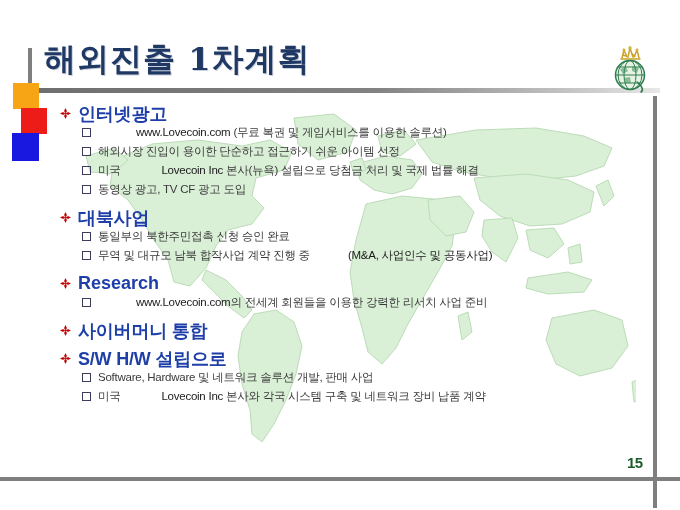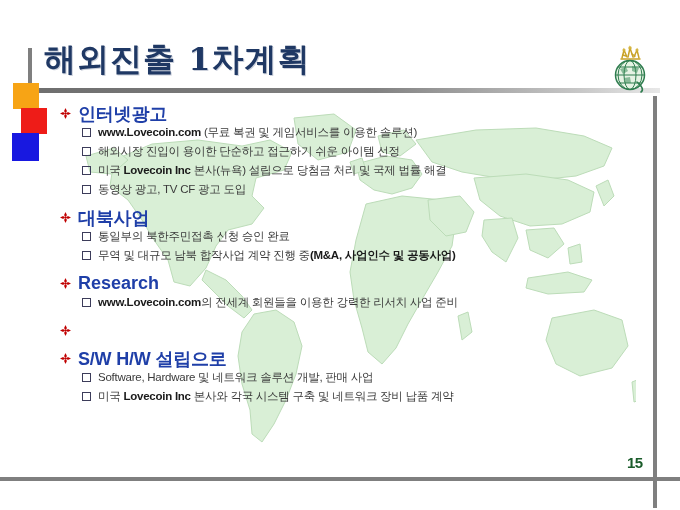--- a/index.html
+++ b/index.html
@@ -156,21 +156,21 @@
   }
   .sq-bullet {
     position: absolute;
     left: 82px;
     top: 5px;
     width: 7px;
     height: 7px;
     border: 1.4px solid #3c3c5a;
     background: transparent;
   }
-  .sub-item b { color: #1a1a1a; font-weight: 700; }
+  .sub-item b { color: #1a1a1a; font-weight: 400; margin-left: 38px; }
 
   #page-number {
     position: absolute;
     left: 627px;
     top: 454px;
     font-size: 15px;
     font-weight: 700;
     color: #1a5c2a;
     z-index: 6;
     letter-spacing: -0.5px;
@@ -342,20 +342,21 @@
             <svg width="11" height="11" viewBox="0 0 11 11">
               <g fill="#c00000">
                 <path d="M5.5,0 L7,3.2 L5.5,4.6 L4,3.2 Z"></path>
                 <path d="M11,5.5 L7.8,7 L6.4,5.5 L7.8,4 Z"></path>
                 <path d="M5.5,11 L4,7.8 L5.5,6.4 L7,7.8 Z"></path>
                 <path d="M0,5.5 L3.2,4 L4.6,5.5 L3.2,7 Z"></path>
                 <circle cx="5.5" cy="5.5" r="1.25"></circle>
               </g>
             </svg>
           </span>
+          <span class="section-title">사이버머니 통합</span>
         </div>
       </div>
       <div class="section">
         <div class="section-head">
           <span class="diamond-bullet">
             <svg width="11" height="11" viewBox="0 0 11 11">
               <g fill="#c00000">
                 <path d="M5.5,0 L7,3.2 L5.5,4.6 L4,3.2 Z"></path>
                 <path d="M11,5.5 L7.8,7 L6.4,5.5 L7.8,4 Z"></path>
                 <path d="M5.5,11 L4,7.8 L5.5,6.4 L7,7.8 Z"></path>

